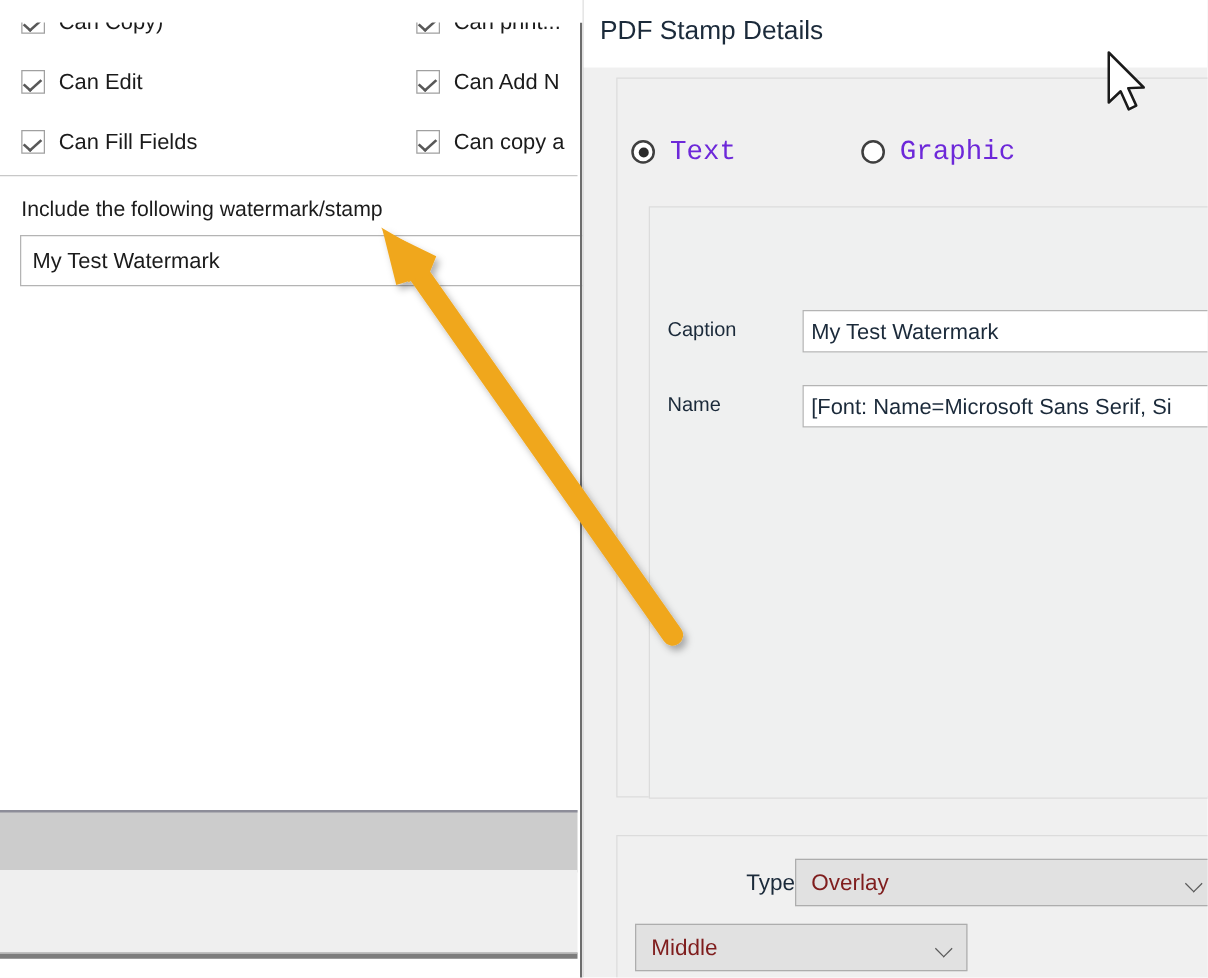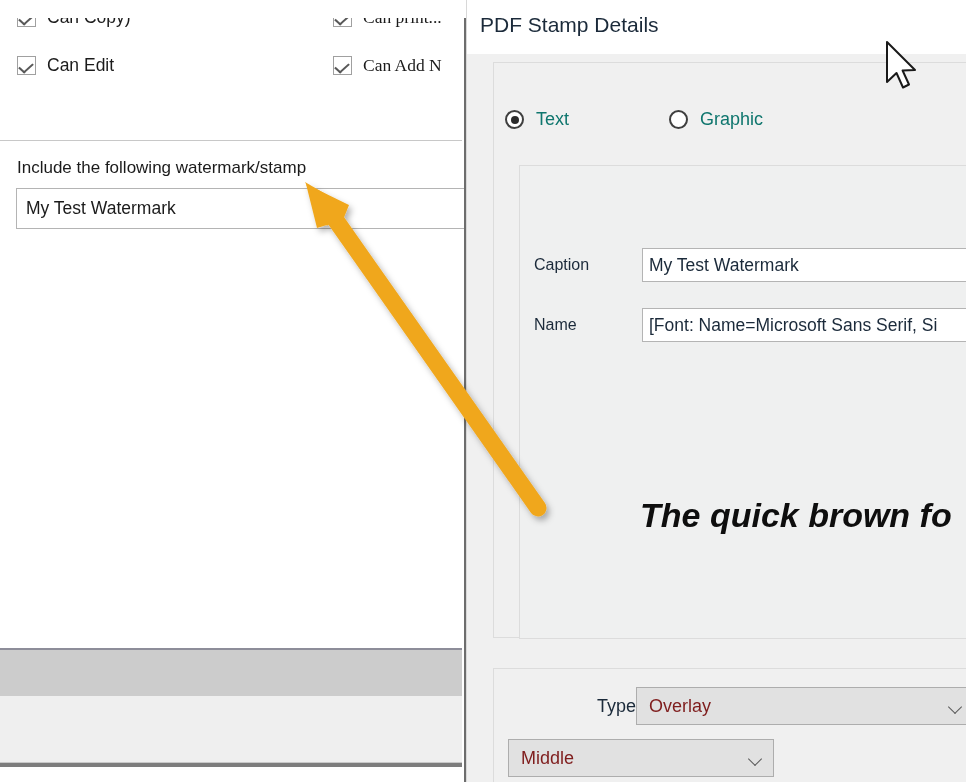--- a/index.html
+++ b/index.html
@@ -42,21 +42,21 @@
     height: 48px;
   }
   .perm-cell {
     position: absolute;
     display: flex;
     align-items: center;
     gap: 11px;
     white-space: nowrap;
   }
   .perm-cell.col-left  { left: 17px; }
-  .perm-cell.col-right { left: 333px; font-family: Liberation Serif, serif; }
+  .perm-cell.col-right { left: 333px; }
 
   .chk {
     width: 19px;
     height: 19px;
     box-sizing: border-box;
     border: 1px solid #a0a0a0;
     background: #ffffff;
     position: relative;
     flex: 0 0 auto;
   }
@@ -198,22 +198,23 @@
   }
   .radio-mark.checked::after {
     content: "";
     position: absolute;
     left: 3.5px; top: 3.5px;
     width: 8px; height: 8px;
     border-radius: 50%;
     background: #2b2b2b;
   }
   .radio-label {
-    font-size: 18px;
-    color: #0f766e;
+    font-size: 22px;
+    color: #6d28d9;
+    font-family: Liberation Mono, monospace;
   }
 
   .inner-panel {
     position: absolute;
     box-sizing: border-box;
     border: 1px solid #dcdcdc;
     background: #eff0f0;
   }
   #panel-fields {
     left: 25px; top: 102px;
@@ -346,20 +347,30 @@
       <div class="perm-cell col-left">
         <span class="chk"></span>
         <span class="perm-label">Can Edit</span>
       </div>
       <div class="perm-cell col-right">
         <span class="chk"></span>
         <span class="perm-label">Can Add N</span>
       </div>
     </div>
 
+    <div class="perm-row">
+      <div class="perm-cell col-left">
+        <span class="chk"></span>
+        <span class="perm-label">Can Fill Fields</span>
+      </div>
+      <div class="perm-cell col-right">
+        <span class="chk"></span>
+        <span class="perm-label">Can copy a</span>
+      </div>
+    </div>
 
   </div>
 
   <div class="hrule" style="top:122px;"></div>
 
   <div class="wm-section-label">Include the following watermark/stamp</div>
 
   <input class="wm-input" type="text" value="My Test Watermark" style="">
 
   <div class="bg-strip-grey"></div>
@@ -394,21 +405,20 @@
       <div class="field-row" id="row-caption">
         <span class="field-label">Caption</span>
         <input class="field-input" type="text" value="My Test Watermark" style="">
       </div>
 
       <div class="field-row" id="row-font">
         <span class="field-label">Name</span>
         <input class="field-input" type="text" value="[Font: Name=Microsoft Sans Serif, Si" style="">
       </div>
 
-      <div class="sample-text">The quick brown fo</div>
 
     </div>
   </div>
 
   <div class="groupbox" id="gb-placement">
 
     <div class="pl-row" id="pl-type">
       <span class="pl-label">Type</span>
       <div class="combo">
         <span class="combo-value">Overlay</span>

